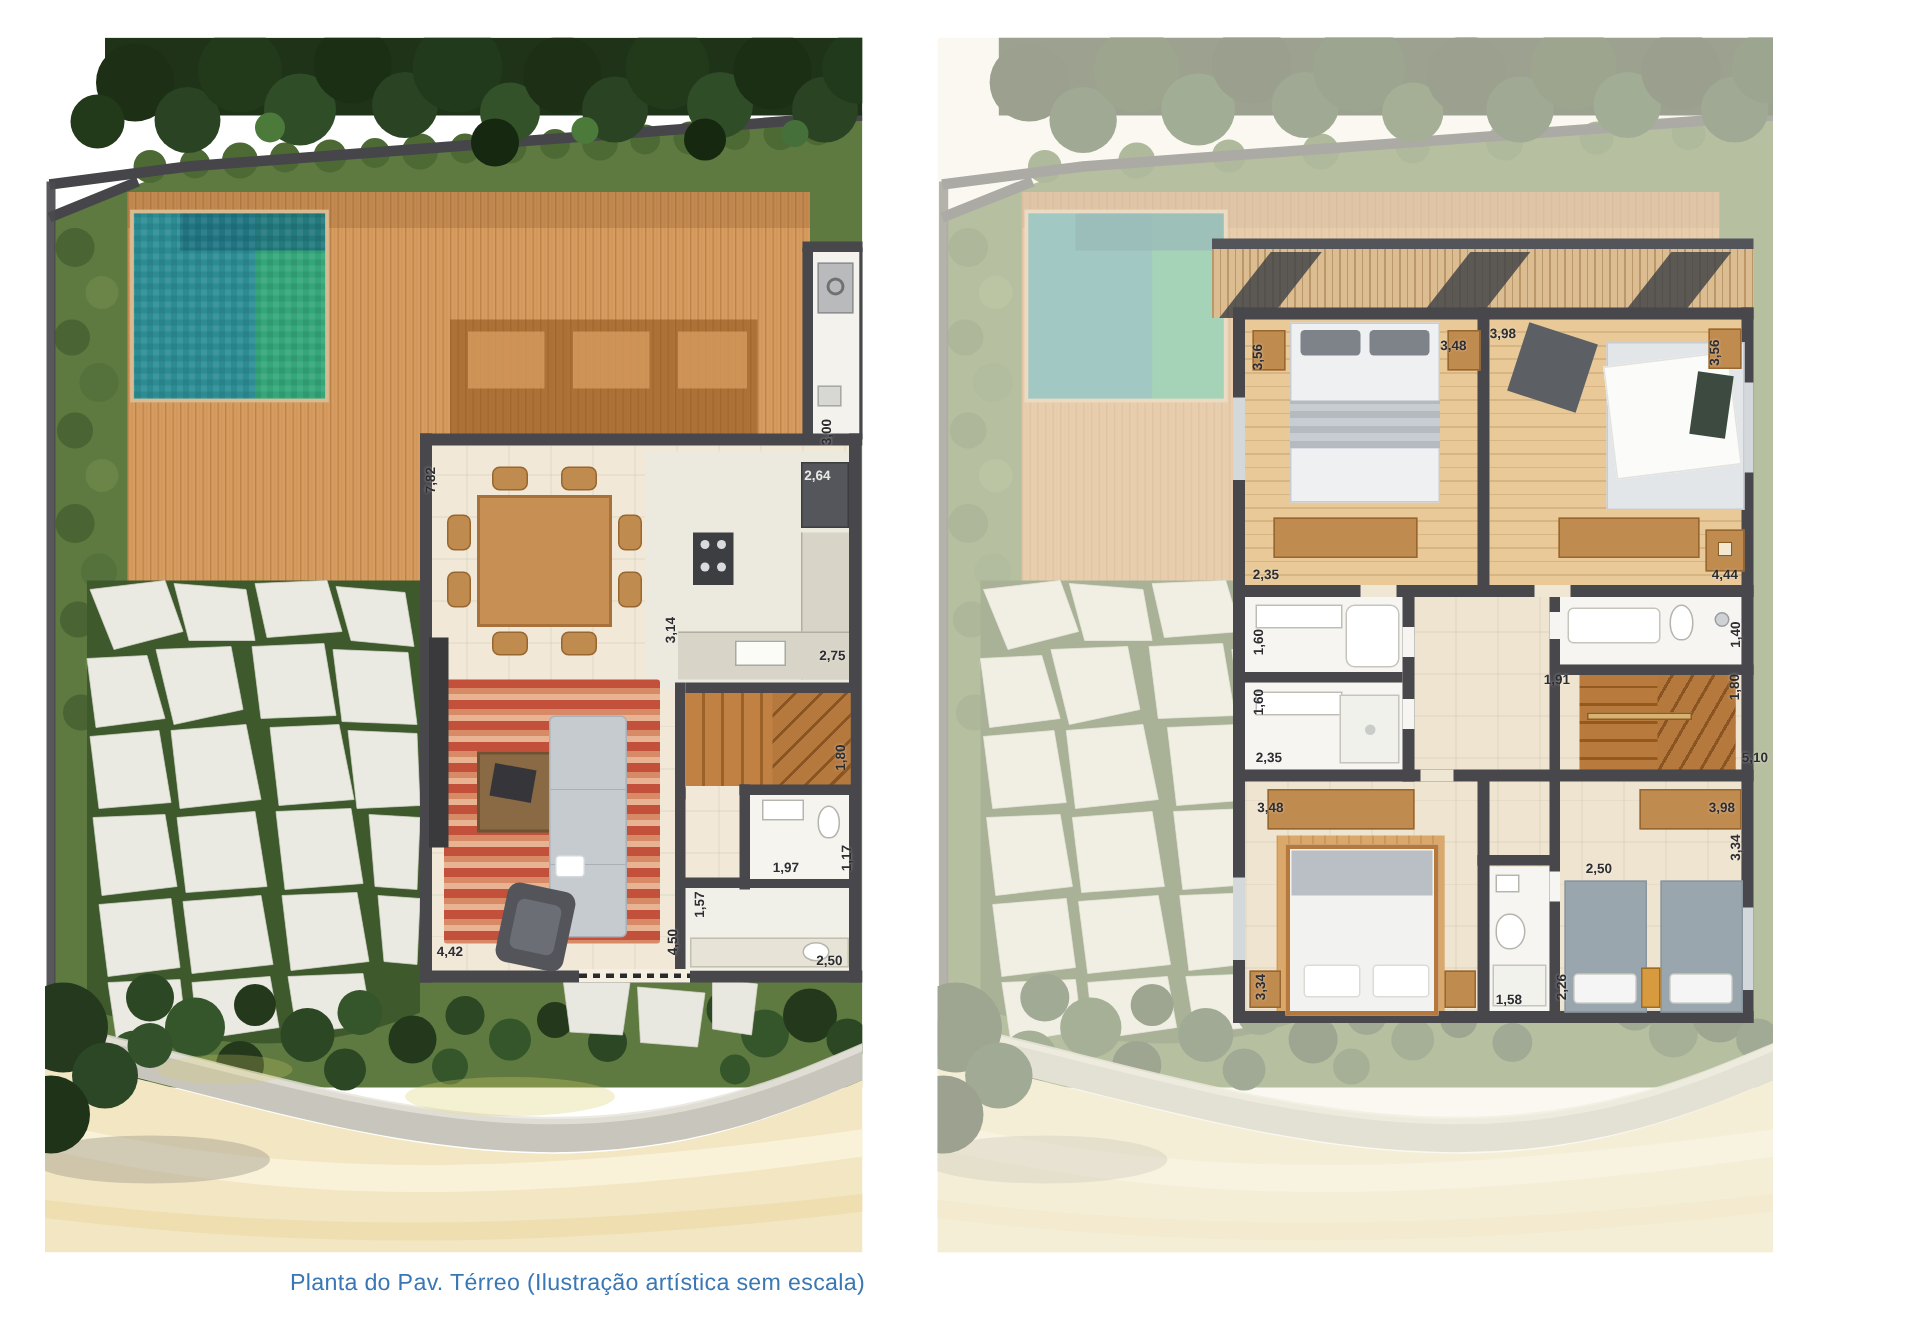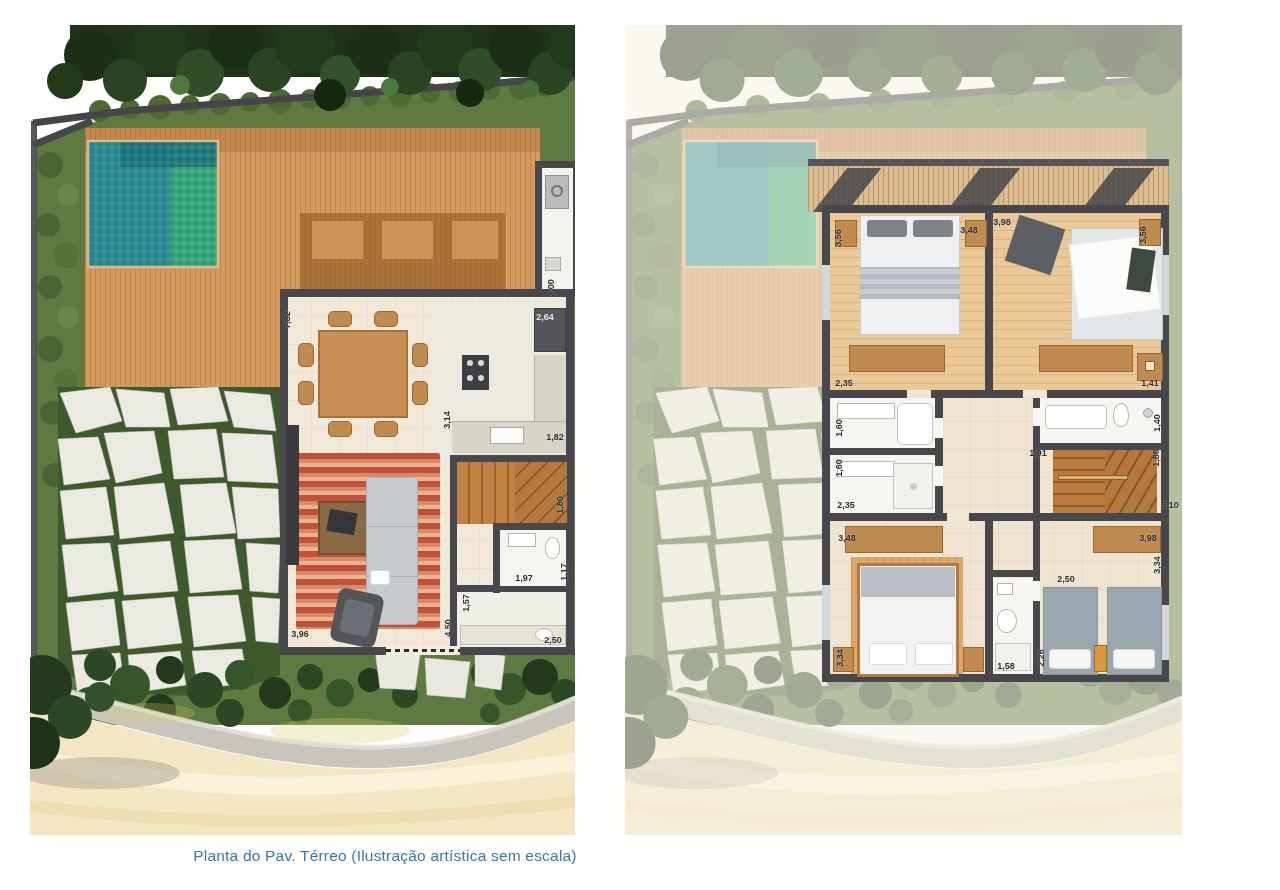--- a/index.html
+++ b/index.html
@@ -271,27 +271,27 @@
       <div style="left:505px;top:603px;width:18px;height:13px;background:#fff;border:1px solid #b5b5ae;border-radius:50%;"></div>
 
       <div style="left:356px;top:621px;width:74px;height:9px;background:#f5efe2;"></div>
       <div style="left:356px;top:624px;width:74px;height:3px;background:repeating-linear-gradient(90deg,#2b2b2e 0 5px,transparent 5px 9px);"></div>
     </div>
 
     <span class="dim rot" style="left:257px;top:295px;">7,82</span>
     <span class="dim rot" style="left:521px;top:263px;">3,00</span>
     <span class="dim" style="left:515px;top:292px;color:#e8e8e6;text-shadow:none;">2,64</span>
     <span class="dim rot" style="left:417px;top:395px;">3,14</span>
-    <span class="dim" style="left:525px;top:412px;">1,82</span>
+    <span class="dim" style="left:525px;top:412px;">2,75</span>
     <span class="dim rot" style="left:530px;top:480px;">1,80</span>
     <span class="dim" style="left:494px;top:553px;">1,97</span>
     <span class="dim rot" style="left:534px;top:547px;">1,17</span>
     <span class="dim rot" style="left:436px;top:578px;">1,57</span>
     <span class="dim rot" style="left:418px;top:603px;">4,50</span>
-    <span class="dim" style="left:270px;top:609px;">3,96</span>
+    <span class="dim" style="left:270px;top:609px;">4,42</span>
     <span class="dim" style="left:523px;top:615px;">2,50</span>
   </div>
 
   <div class="panel" id="panel-superior">
     <div class="scene">
       <svg viewBox="0 0 545 810" preserveAspectRatio="none">
         <defs>
           <pattern id="pB-deck" width="5" height="12" patternUnits="userSpaceOnUse">
             <rect width="5" height="12" fill="#d79c60"></rect>
             <path d="M0.5,0 V12" stroke="#a96c33" stroke-width="0.7" opacity="0.7"></path>
@@ -507,21 +507,21 @@
       <div style="left:482px;top:562px;width:55px;height:88px;background:#9aa6ad;border:1px solid #8a959c;"></div>
       <div style="left:488px;top:624px;width:42px;height:20px;background:#f4f5f4;border:1px solid #d8d8d2;border-radius:3px;"></div>
       <div style="left:469px;top:620px;width:13px;height:27px;background:#d89a3f;border:1px solid #a06c22;"></div>
     </div>
 
     <span class="dim rot" style="left:213px;top:213px;">3,56</span>
     <span class="dim" style="left:344px;top:205px;">3,48</span>
     <span class="dim" style="left:377px;top:197px;">3,98</span>
     <span class="dim rot" style="left:518px;top:210px;">3,56</span>
     <span class="dim" style="left:219px;top:358px;">2,35</span>
-    <span class="dim" style="left:525px;top:358px;">1,41</span>
+    <span class="dim" style="left:525px;top:358px;">4,44</span>
     <span class="dim rot" style="left:214px;top:403px;">1,60</span>
     <span class="dim rot" style="left:532px;top:398px;">1,40</span>
     <span class="dim" style="left:413px;top:428px;">1,91</span>
     <span class="dim rot" style="left:531px;top:433px;">1,80</span>
     <span class="dim rot" style="left:214px;top:443px;">1,60</span>
     <span class="dim" style="left:221px;top:480px;">2,35</span>
     <span class="dim" style="left:525px;top:480px;padding-left:40px;">5,10</span>
     <span class="dim" style="left:222px;top:513px;">3,48</span>
     <span class="dim" style="left:523px;top:513px;">3,98</span>
     <span class="dim rot" style="left:215px;top:633px;">3,34</span>

